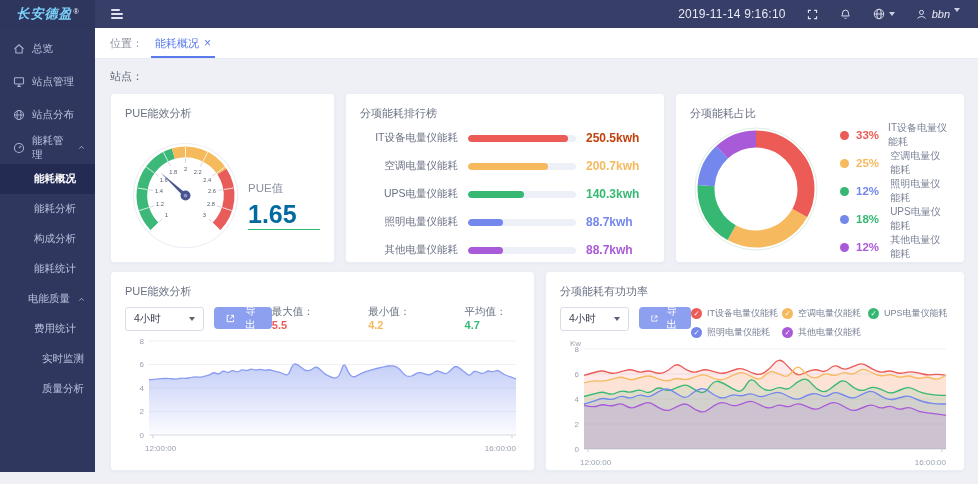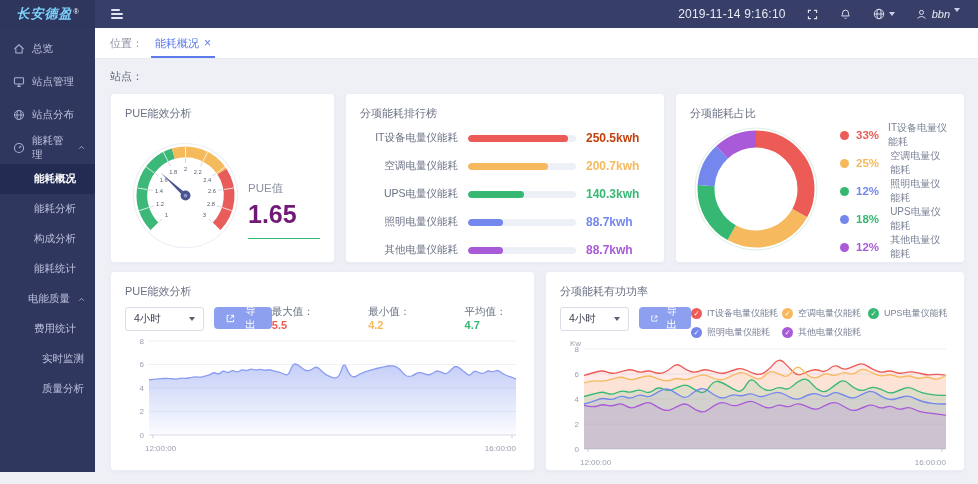--- a/index.html
+++ b/index.html
@@ -62,21 +62,21 @@
   .row-bottom{margin-top:8px;}
   #card-gauge{width:225px;height:170px;}
   #card-ranking{width:320px;height:170px;}
   #card-donut{width:290px;height:170px;}
   #card-pue-trend{width:425px;height:200px;}
   #card-power-trend{width:420px;height:200px;}
   
   .gauge-wrap{display:flex;align-items:flex-start;}
   .gauge-side{margin-left:2px;padding-top:60px;}
   .pue-label{font-size:11.5px;color:#8a90a2;margin-bottom:4px;}
-  .pue-value{font-size:25px;font-weight:bold;color:#701a75;padding-bottom:9px;
+  .pue-value{font-size:25px;font-weight:bold;color:#0369a1;padding-bottom:0;
     border-bottom:1.5px solid #2eb872;min-width:72px;}
   .gauge-tick-text{font-size:7.5px;fill:#555d70;}
   
   .rank-rows{display:flex;flex-direction:column;justify-content:space-between;height:126px;margin-top:10px;}
   .bar-row{display:flex;align-items:center;}
   .bar-label{width:98px;text-align:right;font-size:10.5px;color:#6a7184;flex:0 0 auto;}
   .bar-track{flex:1;height:7px;background:#eef0f8;border-radius:4px;margin:0 10px;overflow:hidden;}
   .bar-fill{height:100%;border-radius:4px;}
   .bar-value{width:64px;font-size:12px;font-weight:bold;flex:0 0 auto;}
   

